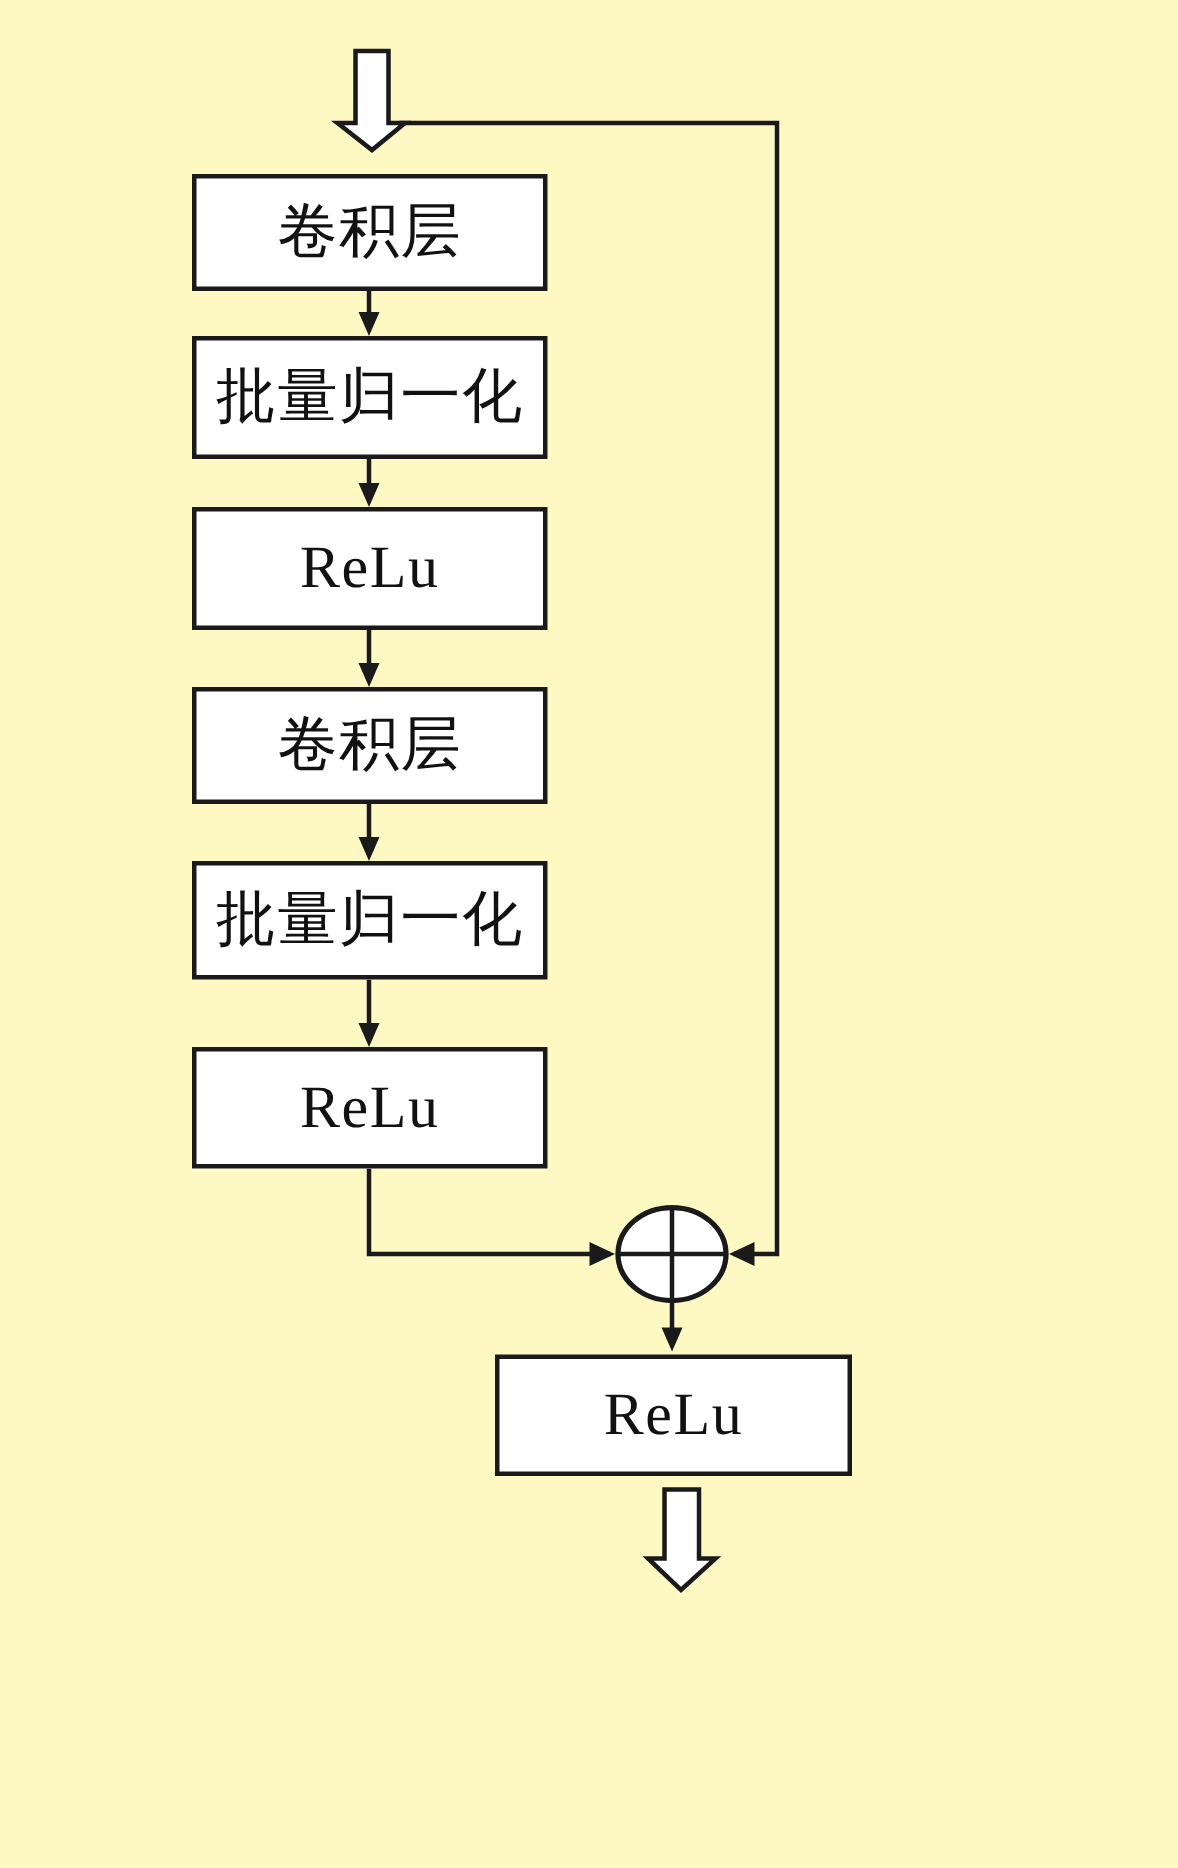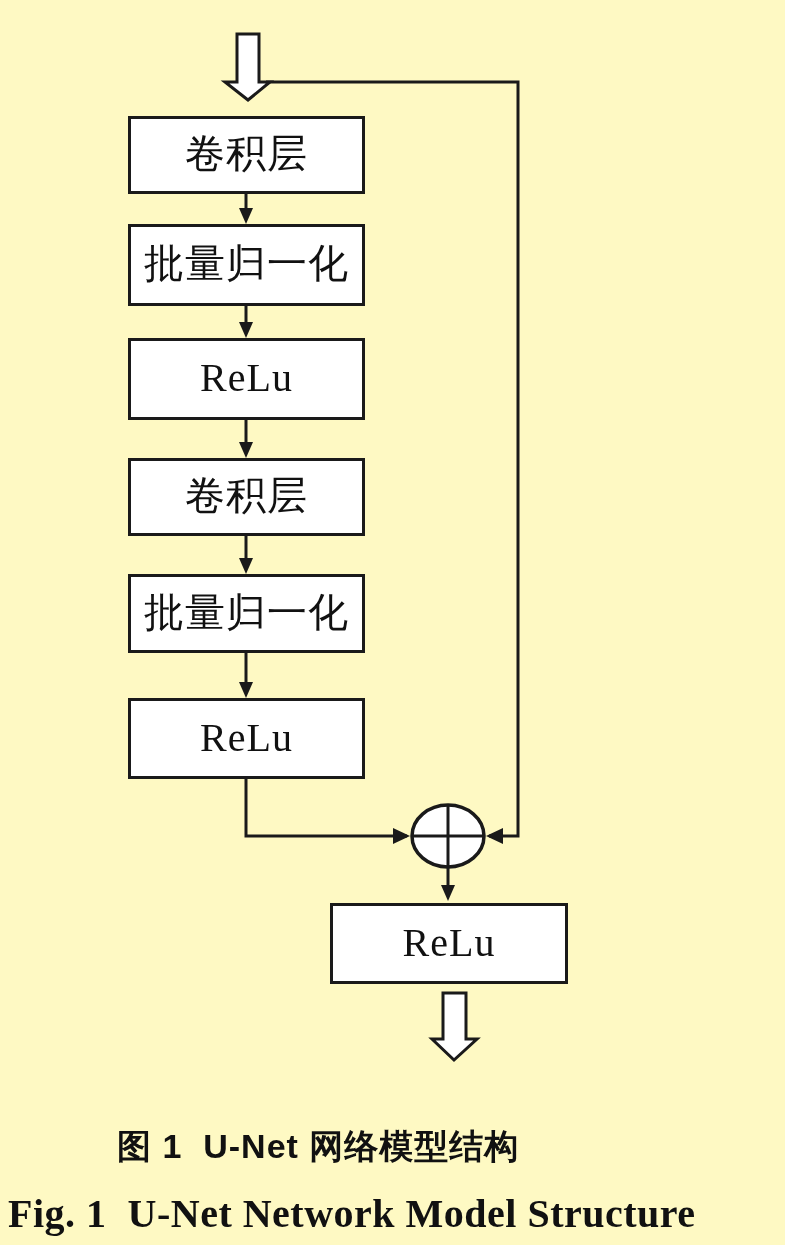--- a/index.html
+++ b/index.html
@@ -128,16 +128,14 @@
   <div class="node n4">
     <span class="node-label">批量归一化</span>
   </div>
   <div class="node n5">
     <span class="node-label">ReLu</span>
   </div>
   <div class="node n6">
     <span class="node-label">ReLu</span>
   </div>
 
-  <div class="caption-zh">图 1  U-Net 网络模型结构</div>
-  <div class="caption-en">Fig. 1  U-Net Network Model Structure</div>
 
 </div>
 
 </body></html>

